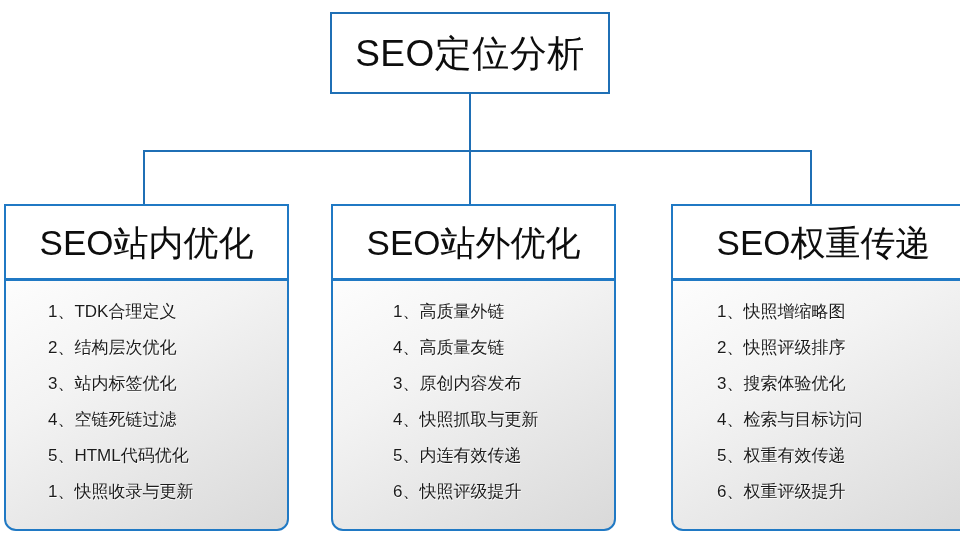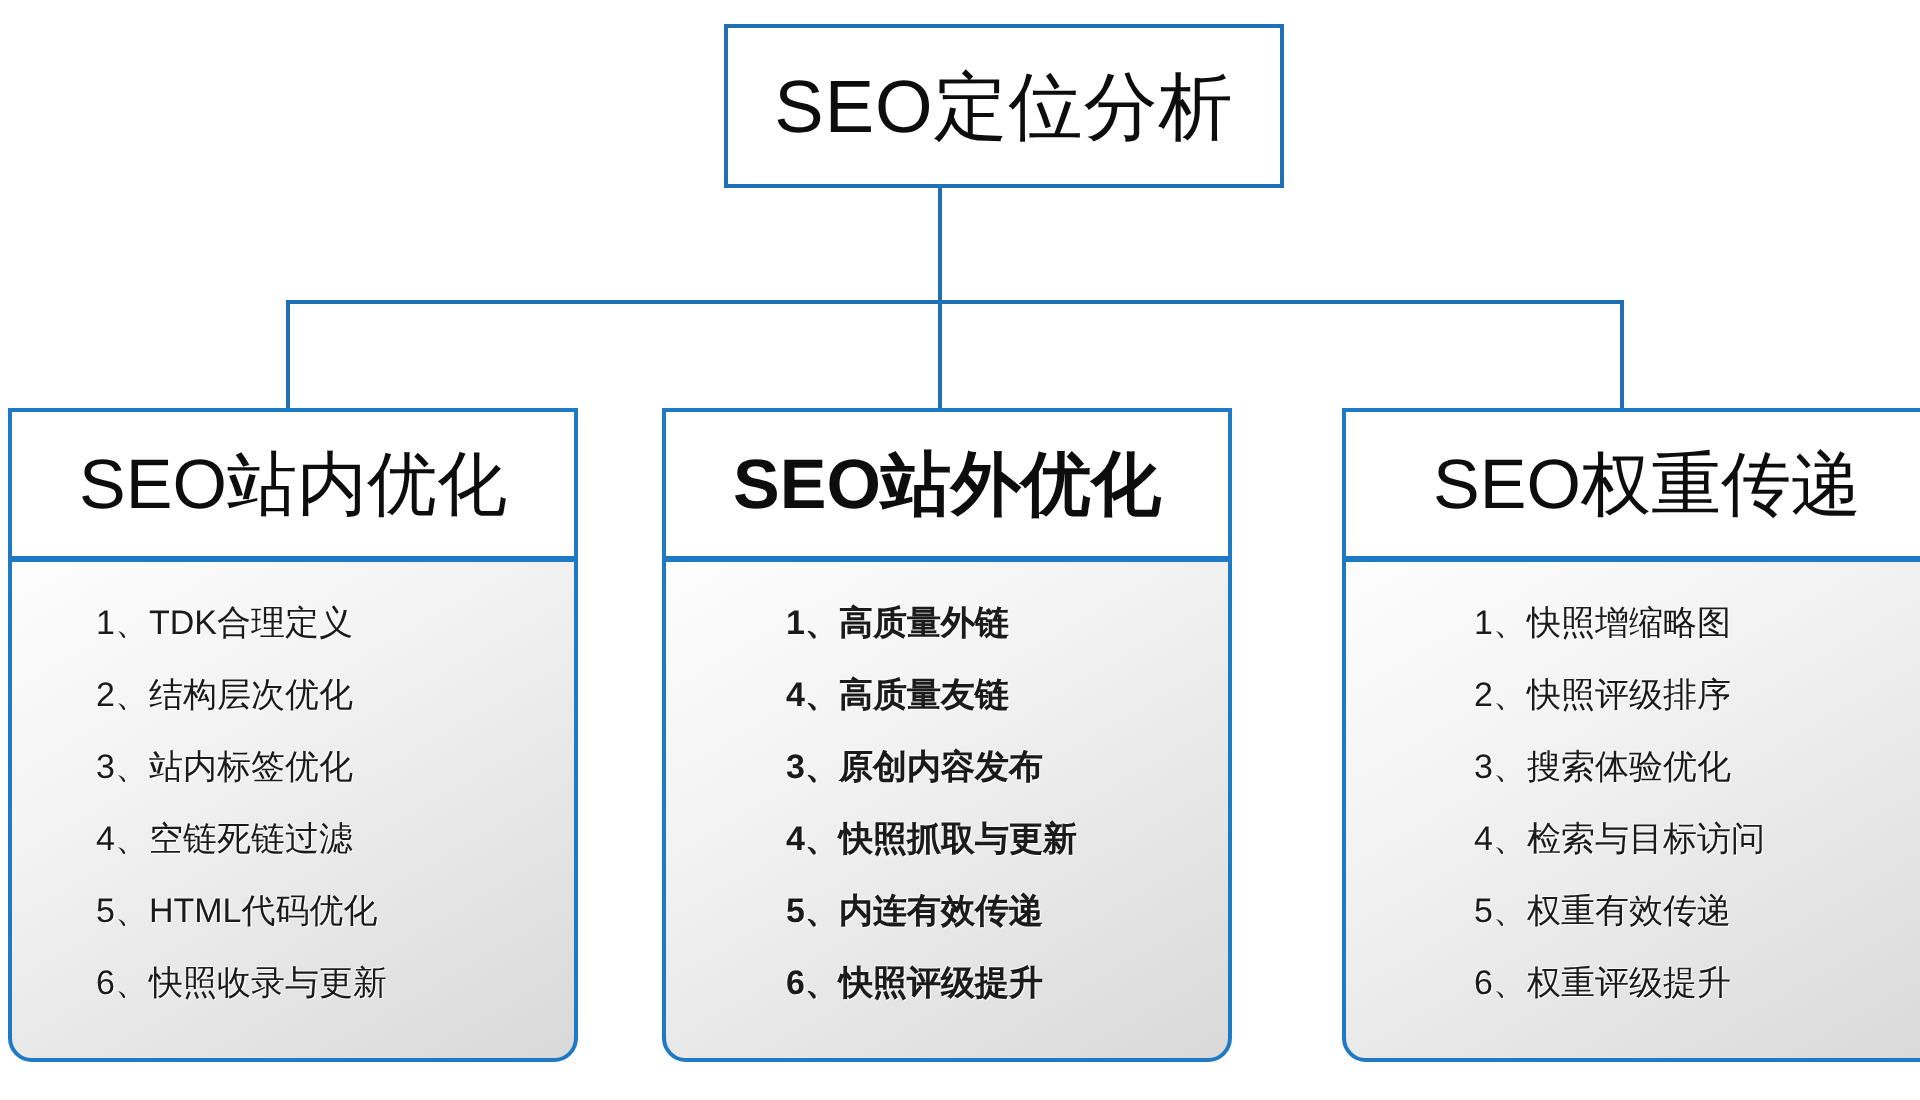--- a/index.html
+++ b/index.html
@@ -36,37 +36,36 @@
     left: 330px;
     top: 12px;
     width: 280px;
     height: 82px;
     box-sizing: border-box;
     border: 2px solid #1f6fb5;
     background: #ffffff;
     display: flex;
     align-items: center;
     justify-content: center;
-    margin-left: 32px;
   }
   .root-title {
     font-size: 37px;
     color: #0d0d0d;
     letter-spacing: 0.5px;
     line-height: 1;
     white-space: nowrap;
   }
 
   
   .column {
     position: absolute;
     top: 204px;
   }
   .col-1 { left: 4px;   width: 285px; }
-  .col-2 { left: 331px; width: 285px; font-weight: bold; }
+  .col-2 { left: 331px; width: 285px; }
   .col-3 { left: 671px; width: 305px; }
 
   .col-header {
     box-sizing: border-box;
     width: 100%;
     height: 76px;
     border: 2px solid #2079c4;
     background: #ffffff;
     display: flex;
     align-items: center;
@@ -91,21 +90,21 @@
     display: flex;
     flex-direction: column;
     align-items: flex-start;
   }
   .item-list {
     list-style: none;
     margin: 0;
     padding: 0 0 0 42px;
   }
   .item-list.indent-2 { padding-left: 60px; }
-  .item-list.indent-3 { padding-left: 64px; }
+  .item-list.indent-3 { padding-left: 44px; }
   .list-item {
     font-size: 17px;
     line-height: 36px;
     color: #1b1b1b;
     white-space: nowrap;
     text-shadow: 0.6px 0.6px 0 rgba(255,255,255,0.95),
                 -0.4px -0.4px 0 rgba(255,255,255,0.6);
   }
 </style>
 </head>
@@ -127,21 +126,21 @@
     <div class="col-header">
       <span class="col-header-title">SEO站内优化</span>
     </div>
     <div class="col-body">
       <ul class="item-list">
         <li class="list-item">1、TDK合理定义</li>
         <li class="list-item">2、结构层次优化</li>
         <li class="list-item">3、站内标签优化</li>
         <li class="list-item">4、空链死链过滤</li>
         <li class="list-item">5、HTML代码优化</li>
-        <li class="list-item">6、快照收录与更新</li>
+        <li class="list-item">1、快照收录与更新</li>
       </ul>
     </div>
   </div>
 
   <div class="column col-2">
     <div class="col-header">
       <span class="col-header-title">SEO站外优化</span>
     </div>
     <div class="col-body">
       <ul class="item-list indent-2">

